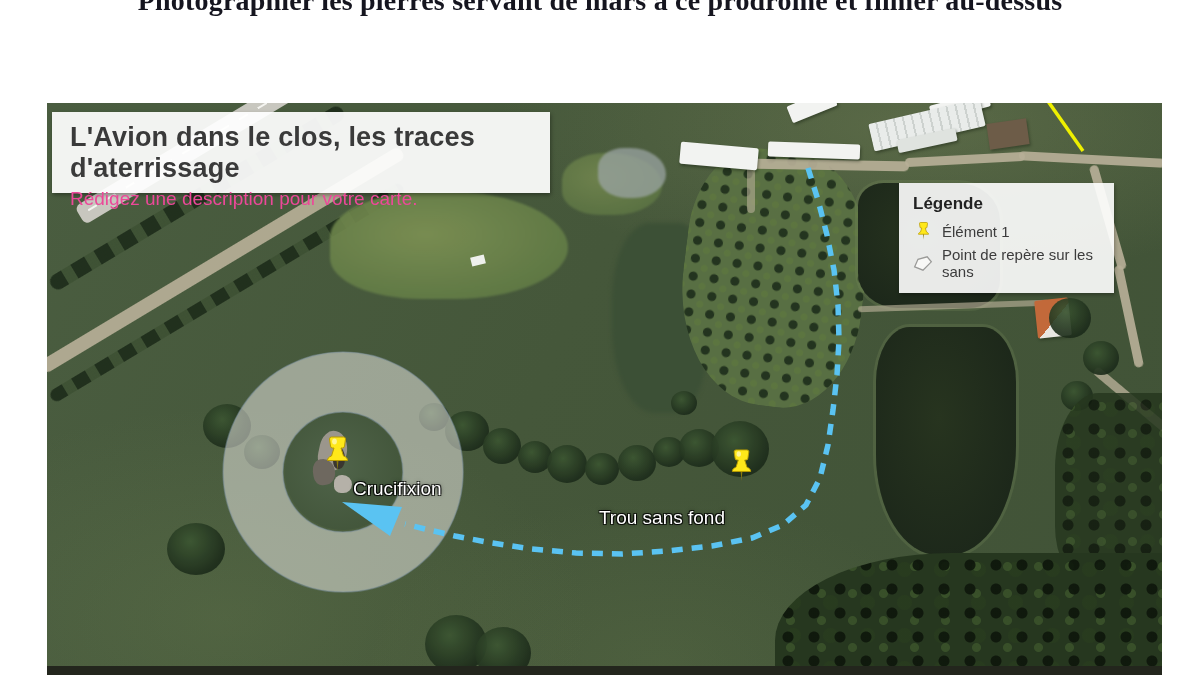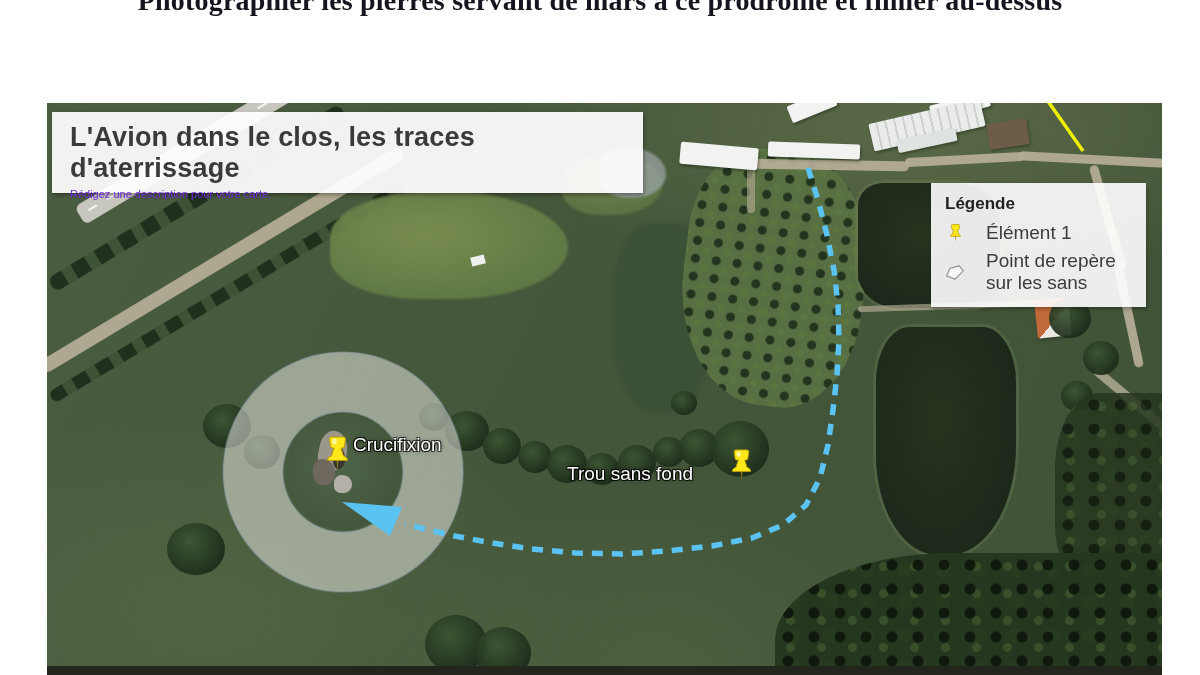--- a/index.html
+++ b/index.html
@@ -48,37 +48,37 @@
       radial-gradient(circle, rgba(13,22,11,.9) 0 5px, transparent 6px),
       radial-gradient(circle, rgba(74,104,52,.5) 0 4px, transparent 5px),
       radial-gradient(circle, rgba(40,60,30,.85) 0 7px, transparent 8px);
     background-size:26px 24px,31px 27px,37px 33px;}
 
   .roof{position:absolute;background:#f2f3f1;box-shadow:1px 2px 3px rgba(20,30,15,.45);border-radius:2px;}
   .ribs{background:repeating-linear-gradient(90deg,#e9ecea 0 7px,#cdd2cf 7px 9px);}
   .rock{position:absolute;border-radius:45% 55% 50% 40%;}
 
   
-  .title-card{position:absolute;left:5px;top:9px;width:591px;height:81px;
+  .title-card{position:absolute;left:5px;top:9px;width:498px;height:81px;
     background:rgba(255,255,255,.93);box-shadow:1px 2px 4px rgba(0,0,0,.35);
     padding:10px 0 0 18px;box-sizing:border-box;}
   .title-card h1{margin:0;font-size:27px;font-weight:bold;color:#3a3a3a;letter-spacing:.2px;}
-  .title-card p{margin:4px 0 0 0;font-size:11px;color:#6d28d9;}
-
-  .legend{position:absolute;left:884px;top:80px;width:215px;
+  .title-card p{margin:4px 0 0 0;font-size:19px;color:#ec4899;}
+
+  .legend{position:absolute;left:852px;top:80px;width:215px;
     background:rgba(255,255,255,.9);box-shadow:1px 2px 4px rgba(0,0,0,.3);
     padding:11px 12px 13px 14px;box-sizing:border-box;}
   .legend h2{margin:0 0 8px 0;font-size:17px;font-weight:bold;color:#222;}
   .legend .row{display:flex;align-items:center;margin-top:6px;}
   .legend .ic{width:20px;flex:0 0 20px;margin-right:9px;display:flex;justify-content:center;}
-  .legend .lbl{font-size:19px;color:#3c3c3c;margin-left:12px;}
+  .legend .lbl{font-size:15px;color:#3c3c3c;}
 
   .map-label{position:absolute;color:#fff;font-size:19px;white-space:nowrap;
     text-shadow:-1px -1px 0 rgba(0,0,0,.7),1px -1px 0 rgba(0,0,0,.7),
-                -1px 1px 0 rgba(0,0,0,.7),1px 1px 0 rgba(0,0,0,.7),0 0 4px rgba(0,0,0,.6);}
+                -1px 1px 0 rgba(0,0,0,.7),1px 1px 0 rgba(0,0,0,.7),0 0 4px rgba(0,0,0,.6);margin-top:44px;}
 
   svg.overlay{position:absolute;left:0;top:0;pointer-events:none;}
   .bottom-strip{position:absolute;left:0;top:563px;width:100%;height:9px;background:#23261d;}
 </style>
 </head>
 <body>
 
 <div class="doc-header">
   <div>Photographier les pierres servant de mars à ce prodrome et filmer au-dessus</div>
 </div>
@@ -169,21 +169,21 @@
     <path d="M7,1 h12 a2,2 0 0 1 2,2 l-1,7 a2,2 0 0 1 -2,2 h-1.5 l2.5,8 c3,1 4,2.5 4,4.5 h-20 c0,-2 1,-3.5 4,-4.5 l2.5,-8 h-1.5 a2,2 0 0 1 -2,-2 l-1,-7 a2,2 0 0 1 2,-2 z" fill="#ffe81a" stroke="#b89b00" stroke-width="1"></path>
     <ellipse cx="10" cy="5.5" rx="2.4" ry="3" fill="rgba(255,255,255,0.55)"></ellipse>
   </svg>
   <svg class="abs" style="left:682px;top:346px;" width="25" height="33" viewBox="0 0 26 36">
     <path d="M12,24 l1,11 l1,-11 z" fill="#8a7a10"></path>
     <path d="M7,1 h12 a2,2 0 0 1 2,2 l-1,7 a2,2 0 0 1 -2,2 h-1.5 l2.5,8 c3,1 4,2.5 4,4.5 h-20 c0,-2 1,-3.5 4,-4.5 l2.5,-8 h-1.5 a2,2 0 0 1 -2,-2 l-1,-7 a2,2 0 0 1 2,-2 z" fill="#ffe81a" stroke="#b89b00" stroke-width="1"></path>
     <ellipse cx="10" cy="5.5" rx="2.4" ry="3" fill="rgba(255,255,255,0.55)"></ellipse>
   </svg>
 
   <div class="map-label" style="left:306px;top:331px;">Crucifixion</div>
-  <div class="map-label" style="left:520px;top:360px;width:158px;text-align:left;">Trou sans fond</div>
+  <div class="map-label" style="left:520px;top:360px;width:158px;text-align:right;">Trou sans fond</div>
 
   <div class="title-card">
     <h1>L'Avion dans le clos, les traces d'aterrissage</h1>
     <p>Rédigez une description pour votre carte.</p>
   </div>
 
   <div class="legend">
     <h2>Légende</h2>
     <div class="row">
       <span class="ic">

